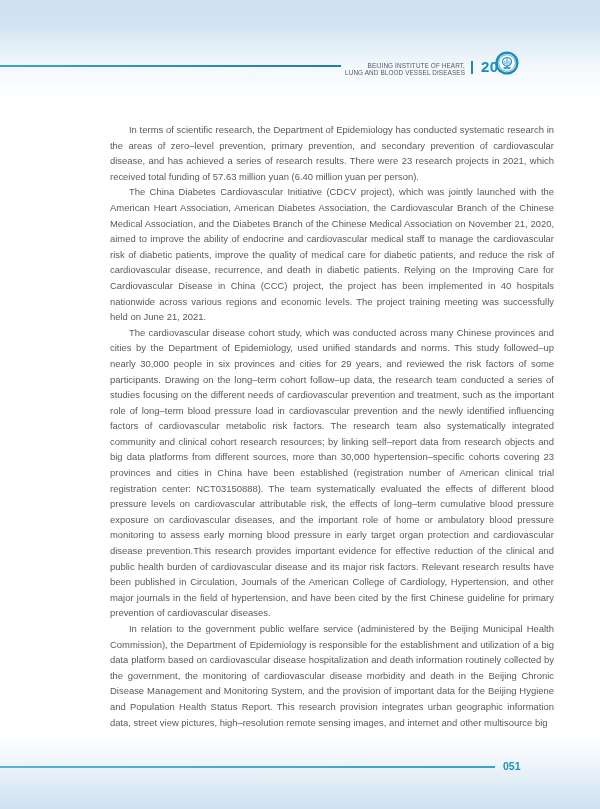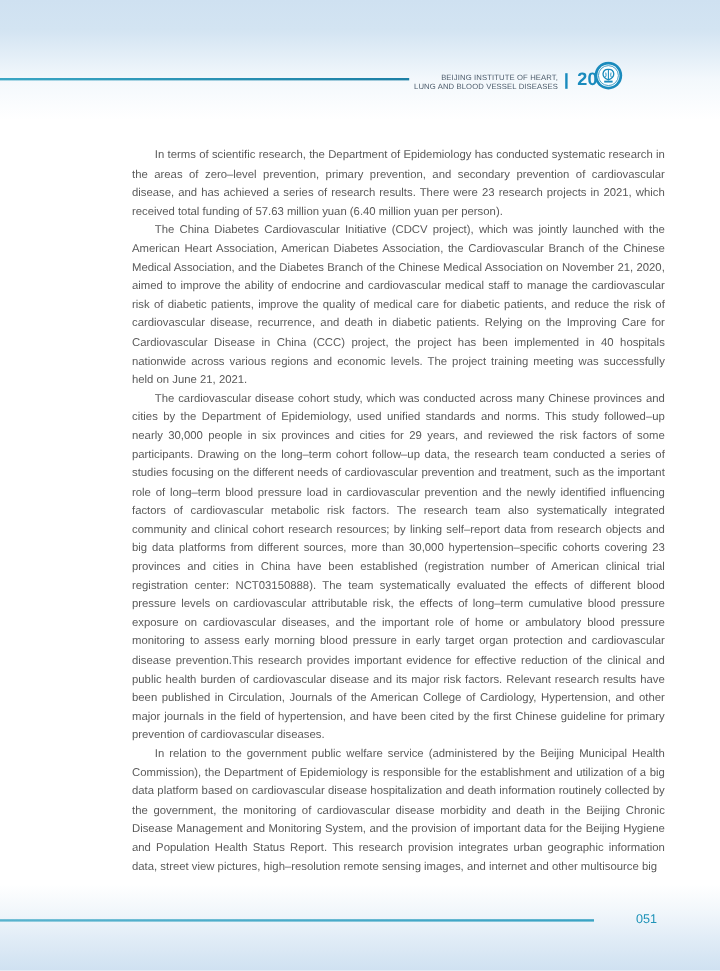--- a/index.html
+++ b/index.html
@@ -40,21 +40,21 @@
     .body-text p { margin: 0; text-indent: 19px; }
     .bottom-band {
       position: absolute; left: 0; bottom: 0; width: 600px; height: 72px;
       background: linear-gradient(to bottom, #ffffff 0%, #f2f7fb 30%, #e2edf7 60%, #cfe1f1 100%);
     }
     .bottom-rule {
       position: absolute; left: 0; top: 766px; width: 495px; height: 2px;
       background: linear-gradient(to right, #58b3ce, #3aa3c4);
     }
     .page-number {
-      position: absolute; left: 503px; top: 760px; font-size: 10.5px; font-weight: normal; color: #1f93b8; margin-left: 27px;
+      position: absolute; left: 503px; top: 760px; font-size: 10.5px; font-weight: bold; color: #1f93b8;
     }
   </style>
 </head>
 <body>
 
 <div class="top-band"></div>
 <div class="top-rule"></div>
 
 <div class="header-text">
   <div>BEIJING INSTITUTE OF HEART,</div>

